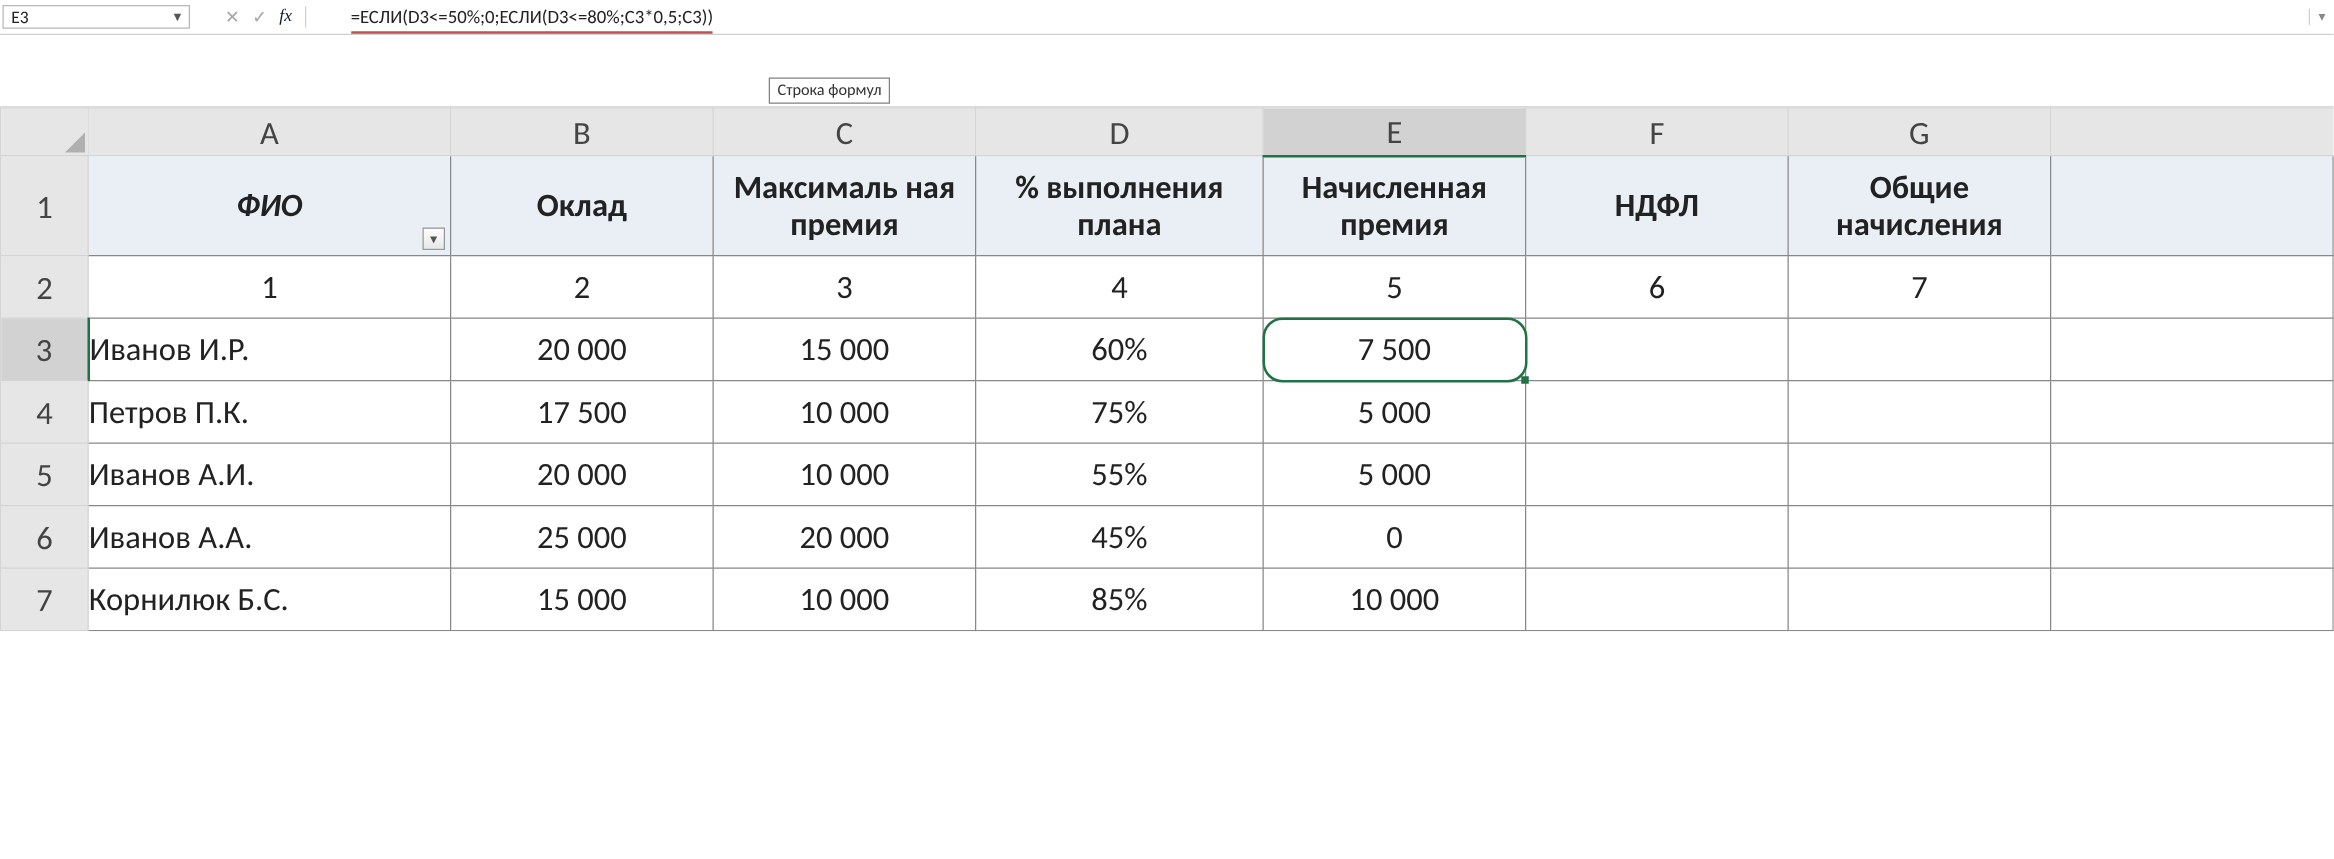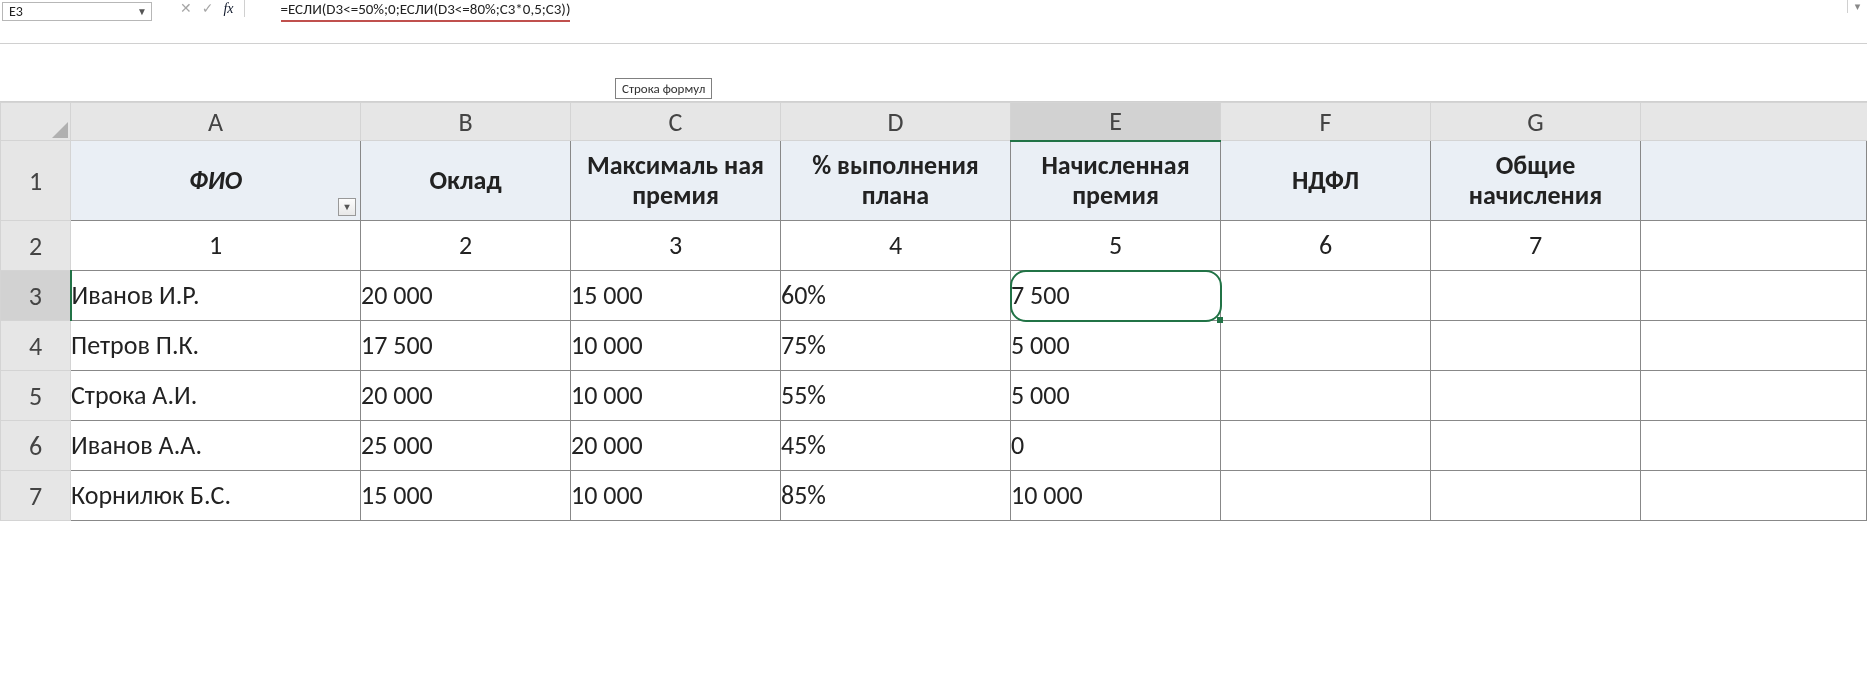--- a/index.html
+++ b/index.html
@@ -7,22 +7,22 @@
     margin: 0;
     font-family: Calibri, Arial, sans-serif;
     background: #ffffff;
     color: #222;
     user-select: none;
   }
 
   
   .formula-row {
     display: flex;
-    align-items: flex-start;
-    height: 44px;
+    align-items: center;
+    height: 28px;
     border-bottom: 1px solid #d0d0d0;
     background: #ffffff;
     font-size: 14px;
   }
   .name-box {
     width: 150px;
     border: 1px solid #b7b7b7;
     background: #fff;
     display: flex;
     align-items: center;
@@ -153,21 +153,21 @@
   .colE { width: 210px; }
   .colF { width: 210px; }
   .colG { width: 210px; }
 
   td.cell {
     font-size: 26px;
     padding: 4px 8px;
     line-height: 1.15;
     background: #fff;
   }
-  td.cell.center { text-align: left; }
+  td.cell.center { text-align: center; }
   td.cell.left   { text-align: left; }
 
   
   tr.data-hdr td.cell {
     background: #eaeff5;
     font-weight: bold;
     text-align: center;
     height: 80px;
     font-size: 26px;
   }
@@ -320,21 +320,21 @@
     <td class="cell center">10 000</td>
     <td class="cell center">75%</td>
     <td class="cell center">5 000</td>
     <td class="cell center"></td>
     <td class="cell center"></td>
     <td class="cell"></td>
   </tr>
 
   <tr class="data-body">
     <th class="rowhdr">5</th>
-    <td class="cell left">Строка А.И.</td>
+    <td class="cell left">Иванов А.И.</td>
     <td class="cell center">20 000</td>
     <td class="cell center">10 000</td>
     <td class="cell center">55%</td>
     <td class="cell center">5 000</td>
     <td class="cell center"></td>
     <td class="cell center"></td>
     <td class="cell"></td>
   </tr>
 
   <tr class="data-body">

